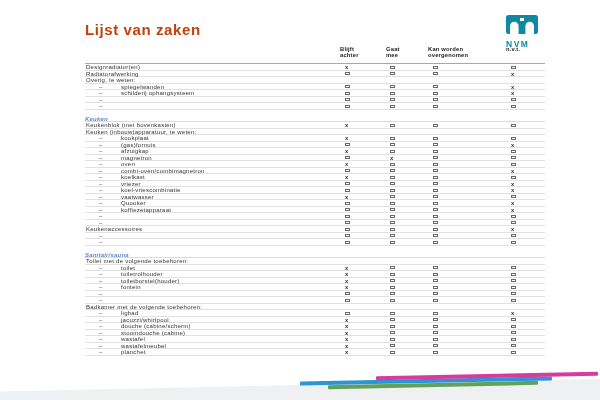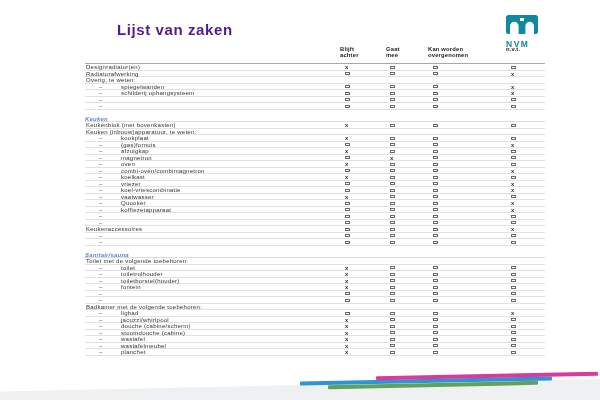--- a/index.html
+++ b/index.html
@@ -46,21 +46,21 @@
 </head>
 <body>
 
 <div class="page">
 
   <div class="wedge"></div>
   <div class="stripe green" style="background: rgb(99, 161, 89);"></div>
   <div class="stripe blue" style="background: rgb(43, 149, 214);"></div>
   <div class="stripe pink" style="background: rgb(217, 58, 158);"></div>
 
-  <div class="title" style="color: #4c1d95; margin-left: 32px;">Lijst van zaken</div>
+  <div class="title" style="color: #c2410c;">Lijst van zaken</div>
 
   <div class="logo">
     <span>
       <svg width="32" height="19" viewBox="0 0 32 19">
         <rect x="0" y="0" width="32" height="19" rx="2.5" class="logo-rect" fill="#0e89a1"></rect>
         <path fill="#ffffff" d="M4 19 v-8 a4.3 4.3 0 0 1 8.6 0 v8 z"></path>
         <path fill="#ffffff" d="M19.4 19 v-8 a4.3 4.3 0 0 1 8.6 0 v8 z"></path>
         <rect x="14" y="3" width="4" height="3" fill="#ffffff"></rect>
       </svg>
     </span>

